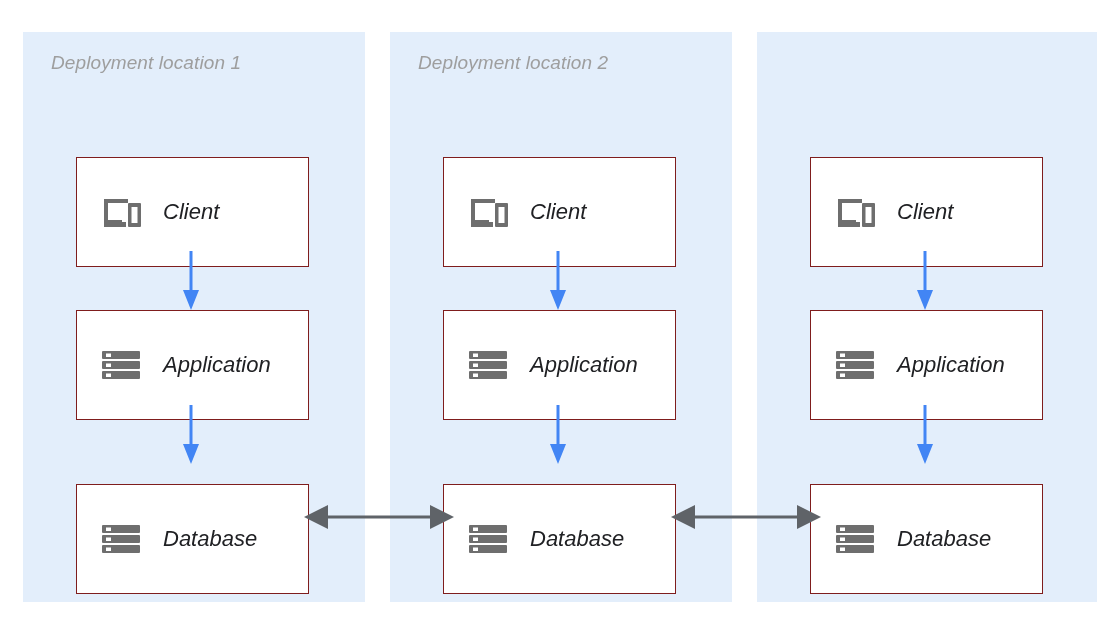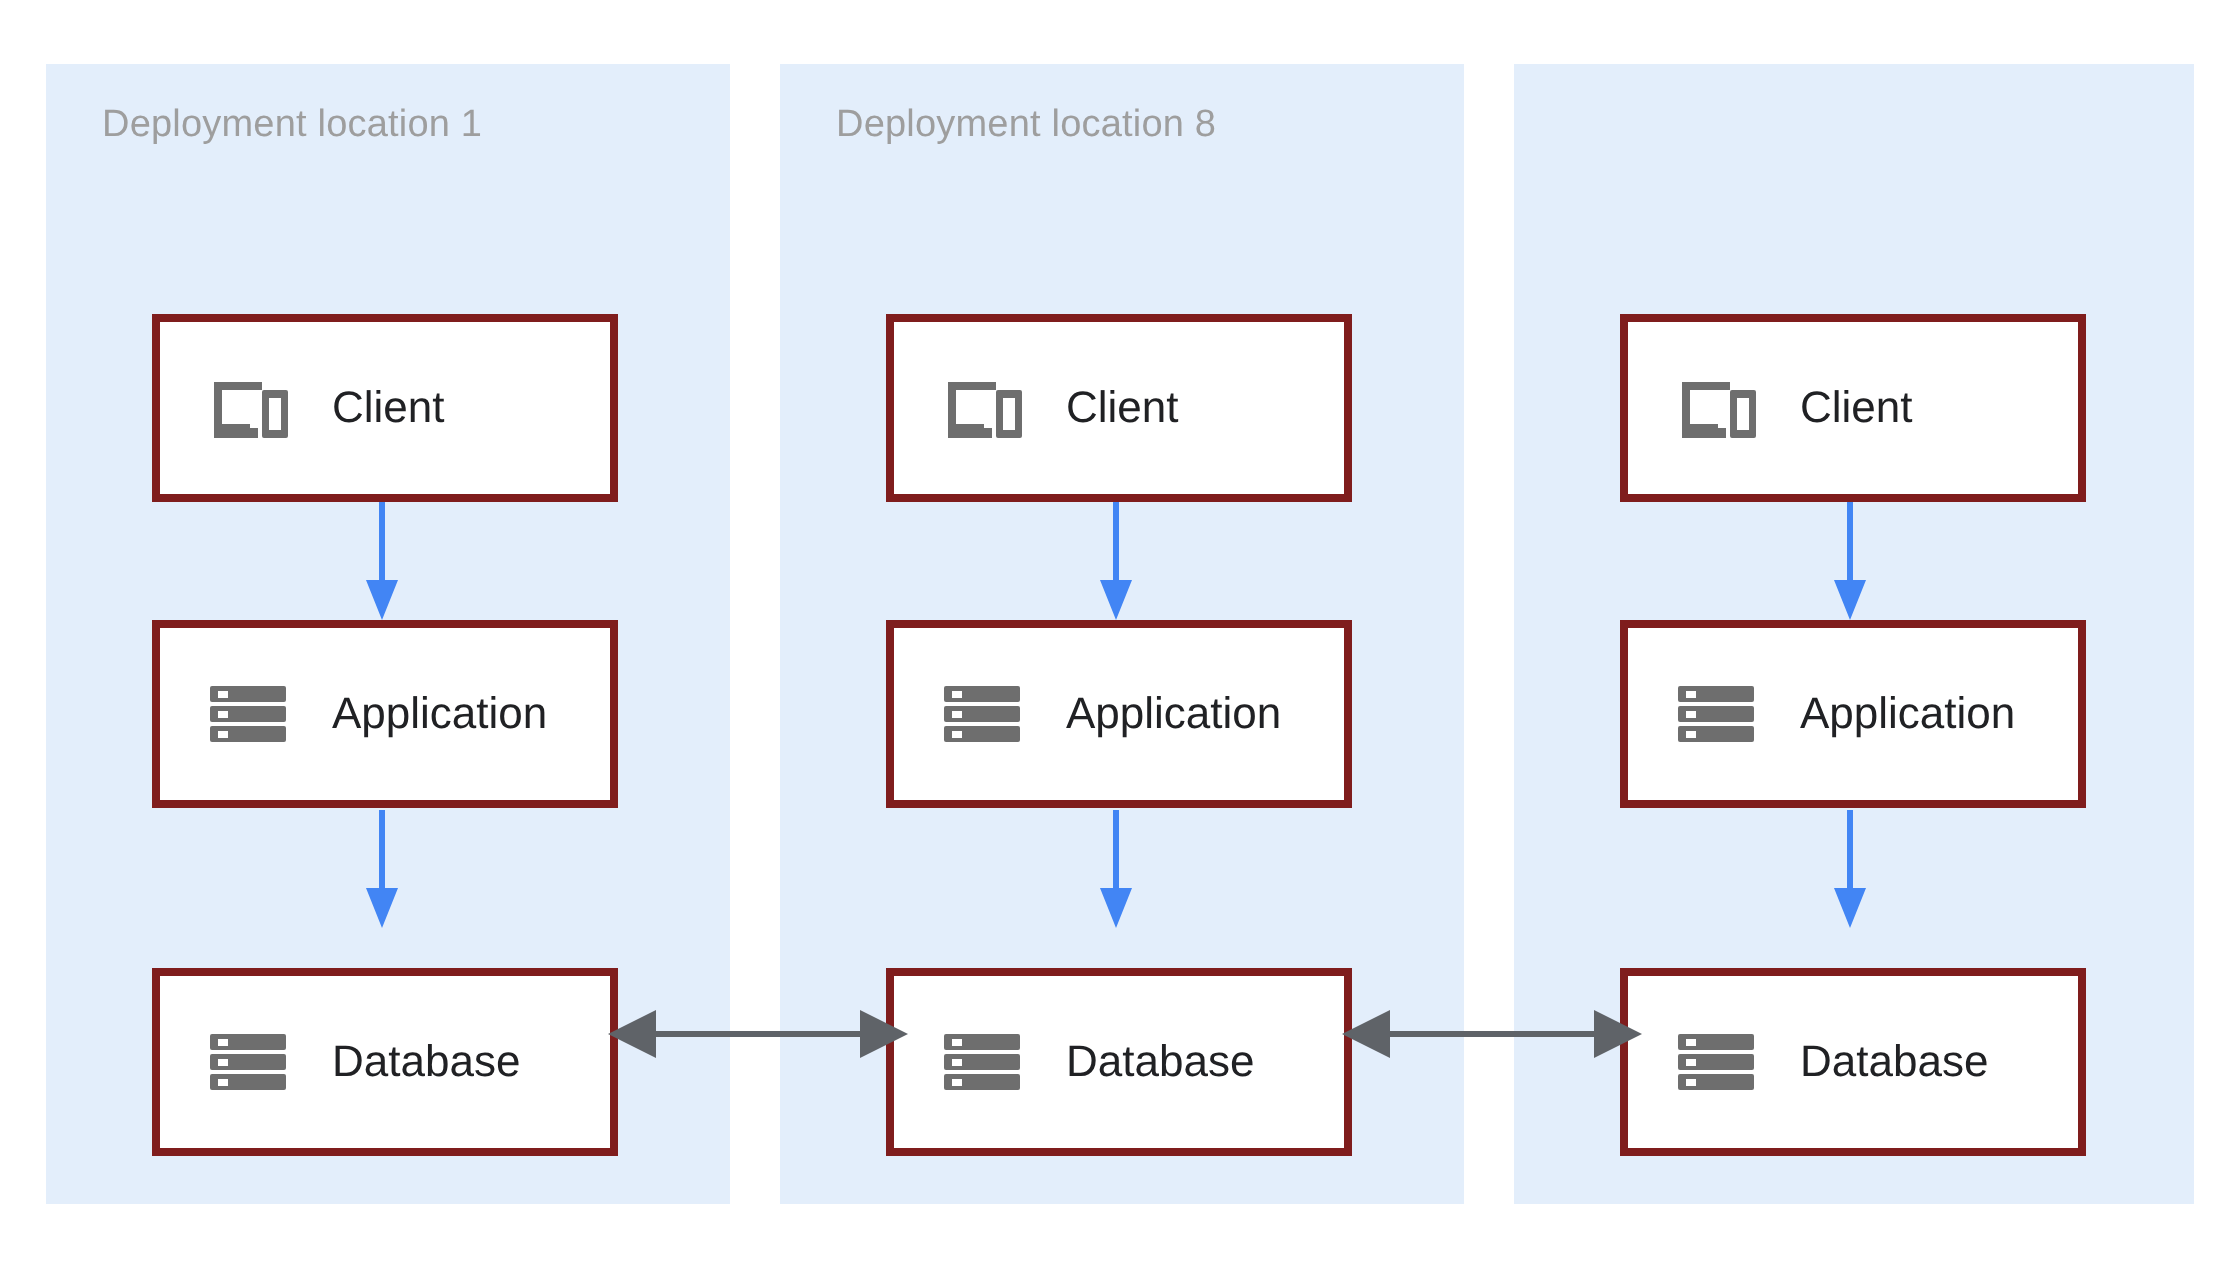--- a/index.html
+++ b/index.html
@@ -19,41 +19,42 @@
     height: 636px;
     background: #ffffff;
   }
 
   
   .zone {
     position: absolute;
     top: 32px;
     height: 570px;
     background: #e3eefb;
+    font-style: italic;
   }
   .zone-1 { left: 23px;  width: 342px; }
   .zone-2 { left: 390px; width: 342px; }
   .zone-3 { left: 757px; width: 340px; }
 
   .zone-title {
     position: absolute;
     top: 20px;
     left: 28px;
     font-size: 19px;
     color: #9e9e9e;
     letter-spacing: 0.1px;
     white-space: nowrap;
   }
 
   
   .node {
     position: absolute;
-    height: 94px;
+    height: 110px;
     background: #ffffff;
-    border: 4px solid #7f1d1d;
+    border: 1px solid #7f1d1d;
     box-sizing: border-box;
     display: flex;
     align-items: center;
     padding-left: 22px;
   }
   .node-label {
     font-size: 22px;
     color: #202124;
     margin-left: 20px;
     white-space: nowrap;
@@ -149,21 +150,21 @@
           <rect x="7" y="20.5" width="5" height="3.5" fill="#ffffff"></rect>
           <rect x="3" y="28" width="38" height="8" rx="1" fill="#6e6e6e"></rect>
           <rect x="7" y="30.5" width="5" height="3.5" fill="#ffffff"></rect>
         </svg>
       </span>
       <span class="node-label">Database</span>
     </div>
   </div>
 
   <div class="zone zone-2">
-    <div class="zone-title">Deployment location 8</div>
+    <div class="zone-title">Deployment location 2</div>
 
     <div class="node box-w row-client">
       <span class="icon">
         <svg viewBox="0 0 44 44" width="44" height="44" aria-hidden="true">
           <path fill="#6e6e6e" d="M5 9h24v4H9v17h14v4H5z"></path>
           <rect x="5" y="32" width="22" height="5" fill="#6e6e6e"></rect>
           <path fill="#6e6e6e" d="M30 13h11a1 1 0 0 1 1 1v22a1 1 0 0 1-1 1H30a1 1 0 0 1-1-1V14a1 1 0 0 1 1-1zm2.5 4v16h6V17z"></path>
         </svg>
       </span>
       <span class="node-label">Client</span>

